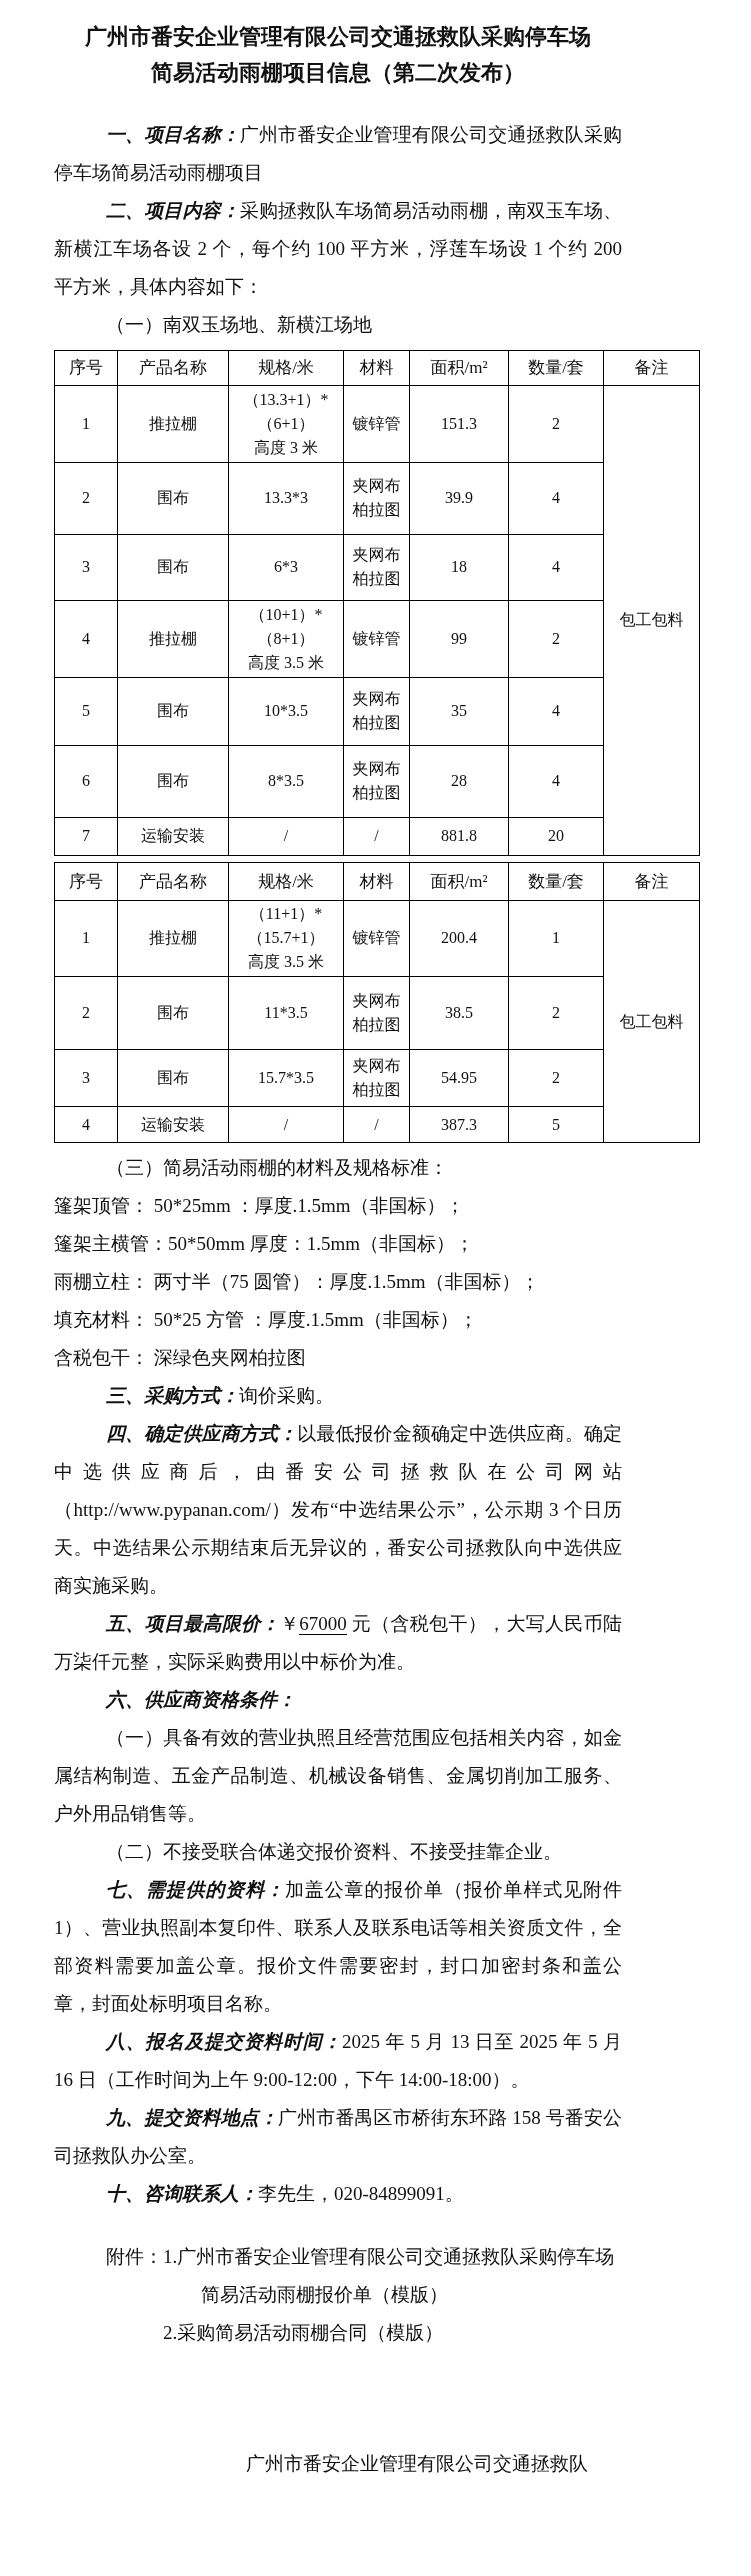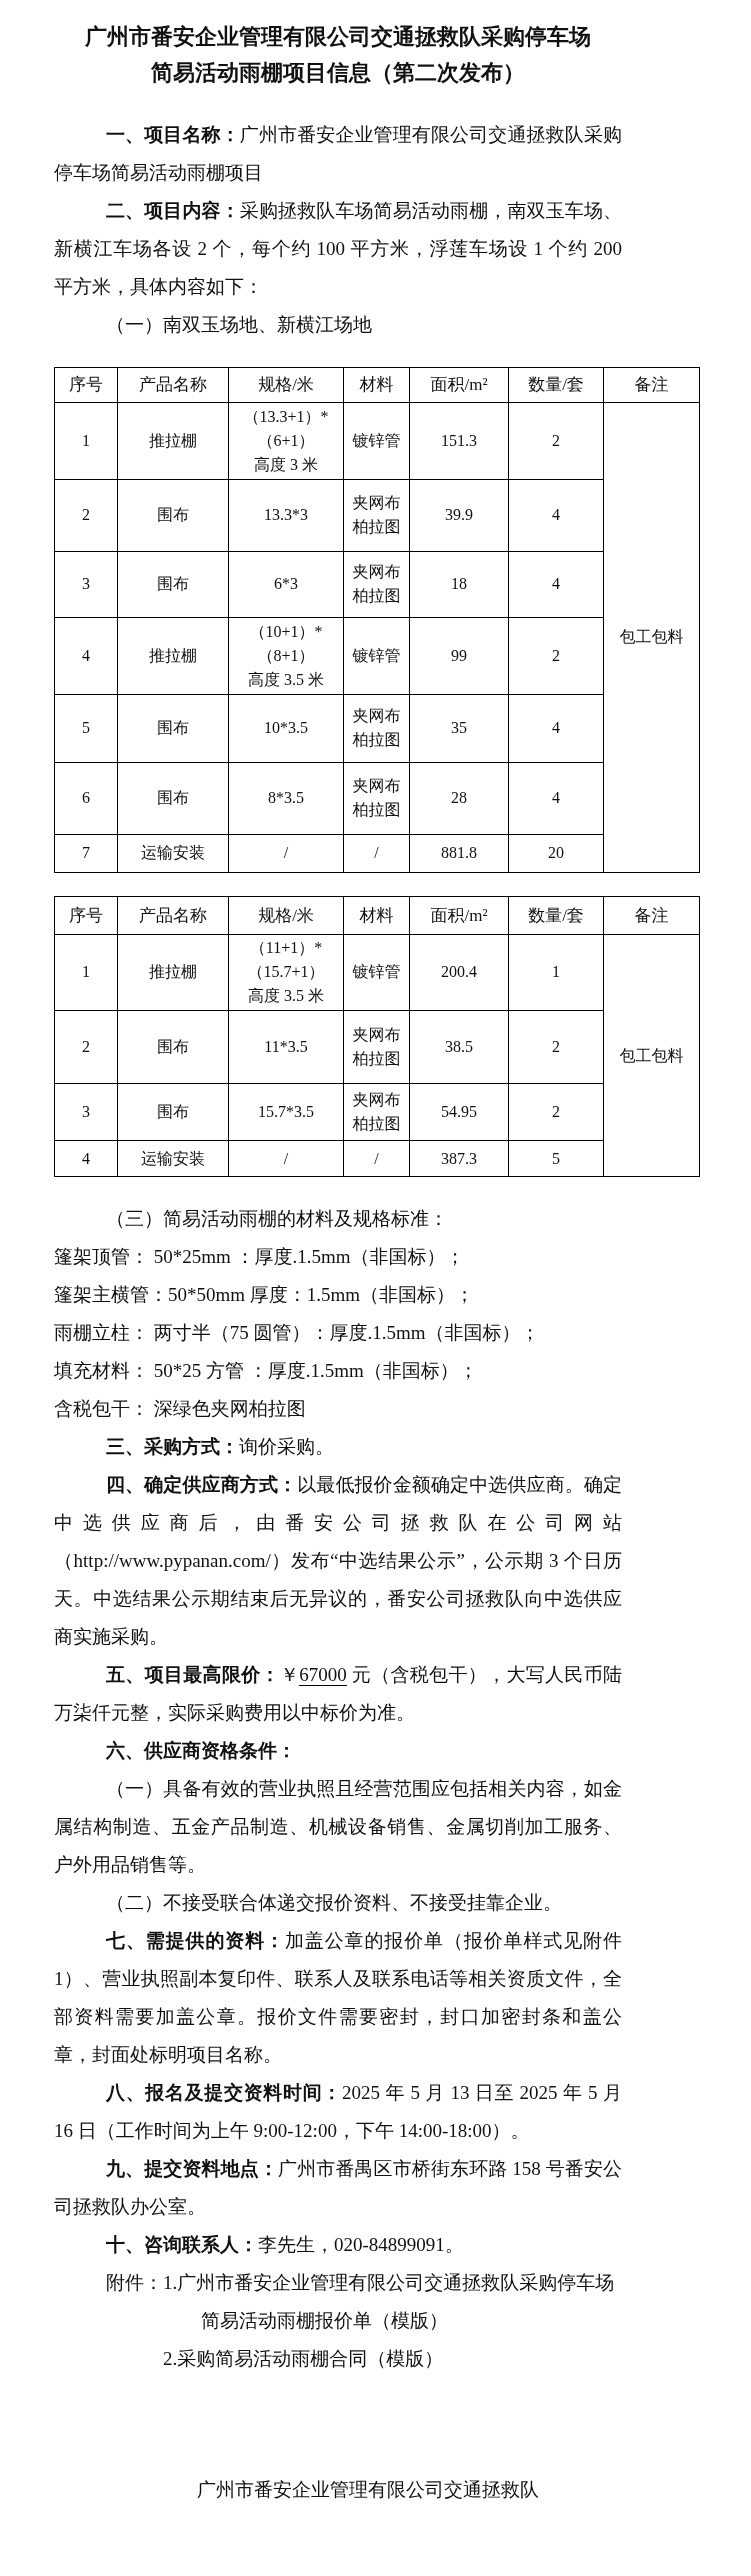--- a/index.html
+++ b/index.html
@@ -18,48 +18,48 @@
   .title{
     font-size:22px;
     font-weight:bold;
     text-align:center;
     line-height:36px;
     white-space:pre-line;
     margin:5.7px 17px 25px 17px;
   }
   p{margin:0;text-align:justify;}
   .ind{text-indent:52px;}
-  b{font-weight:bold;}
+  b{font-weight:bold;font-style:italic;}
   table{
     border-collapse:collapse;
     table-layout:fixed;
     width:644px;
-    margin:23px 0;
+    margin:6px 0;
   }
   td{
     border:1.5px solid #000;
     text-align:center;
     vertical-align:middle;
     font-size:16px;
     line-height:24px;
     white-space:pre-line;
     padding:1.9px 1.9px;
     overflow:hidden;
   }
   tr.th td{font-size:17px;line-height:21px;}
   td.note{padding:0 14.2px;line-height:25.6px;}
   .specs p{text-indent:0;}
   .u{border-bottom:1.3px solid #000;}
-  .attach{display:flex;padding-left:52px;}
+  .attach{display:flex;margin-top:25px;padding-left:52px;}
   .attach-label{flex:none;}
   .attach-items{flex:1;}
   .ai{padding-left:2em;text-indent:-2em;text-align:left;}
   .footer{
     width:max-content;
-    margin:91px 83px 0 auto;
+    margin:91px 34px 0 auto;
     text-align:center;
     line-height:42px;
   }
 </style>
 </head>
 <body>
 
 <div class="page">
 
   <div class="title">广州市番安企业管理有限公司交通拯救队采购停车场

